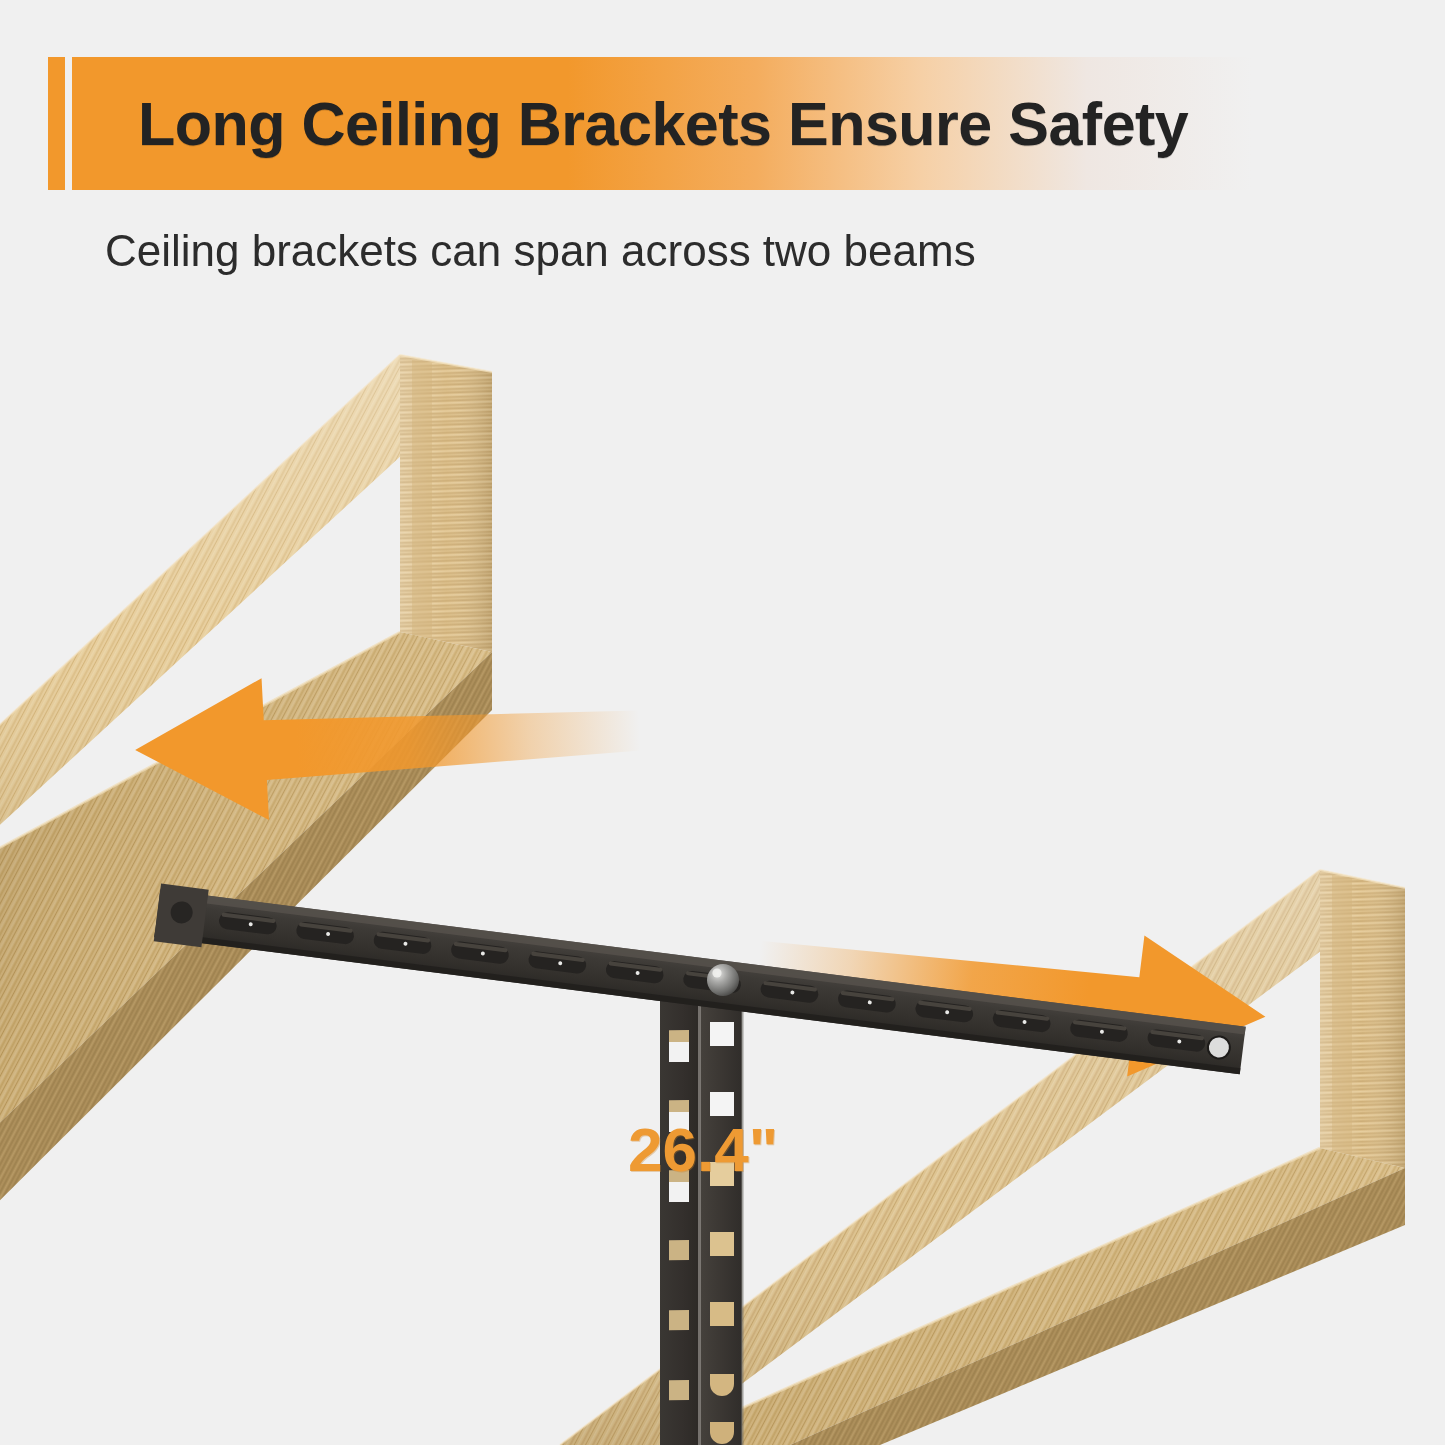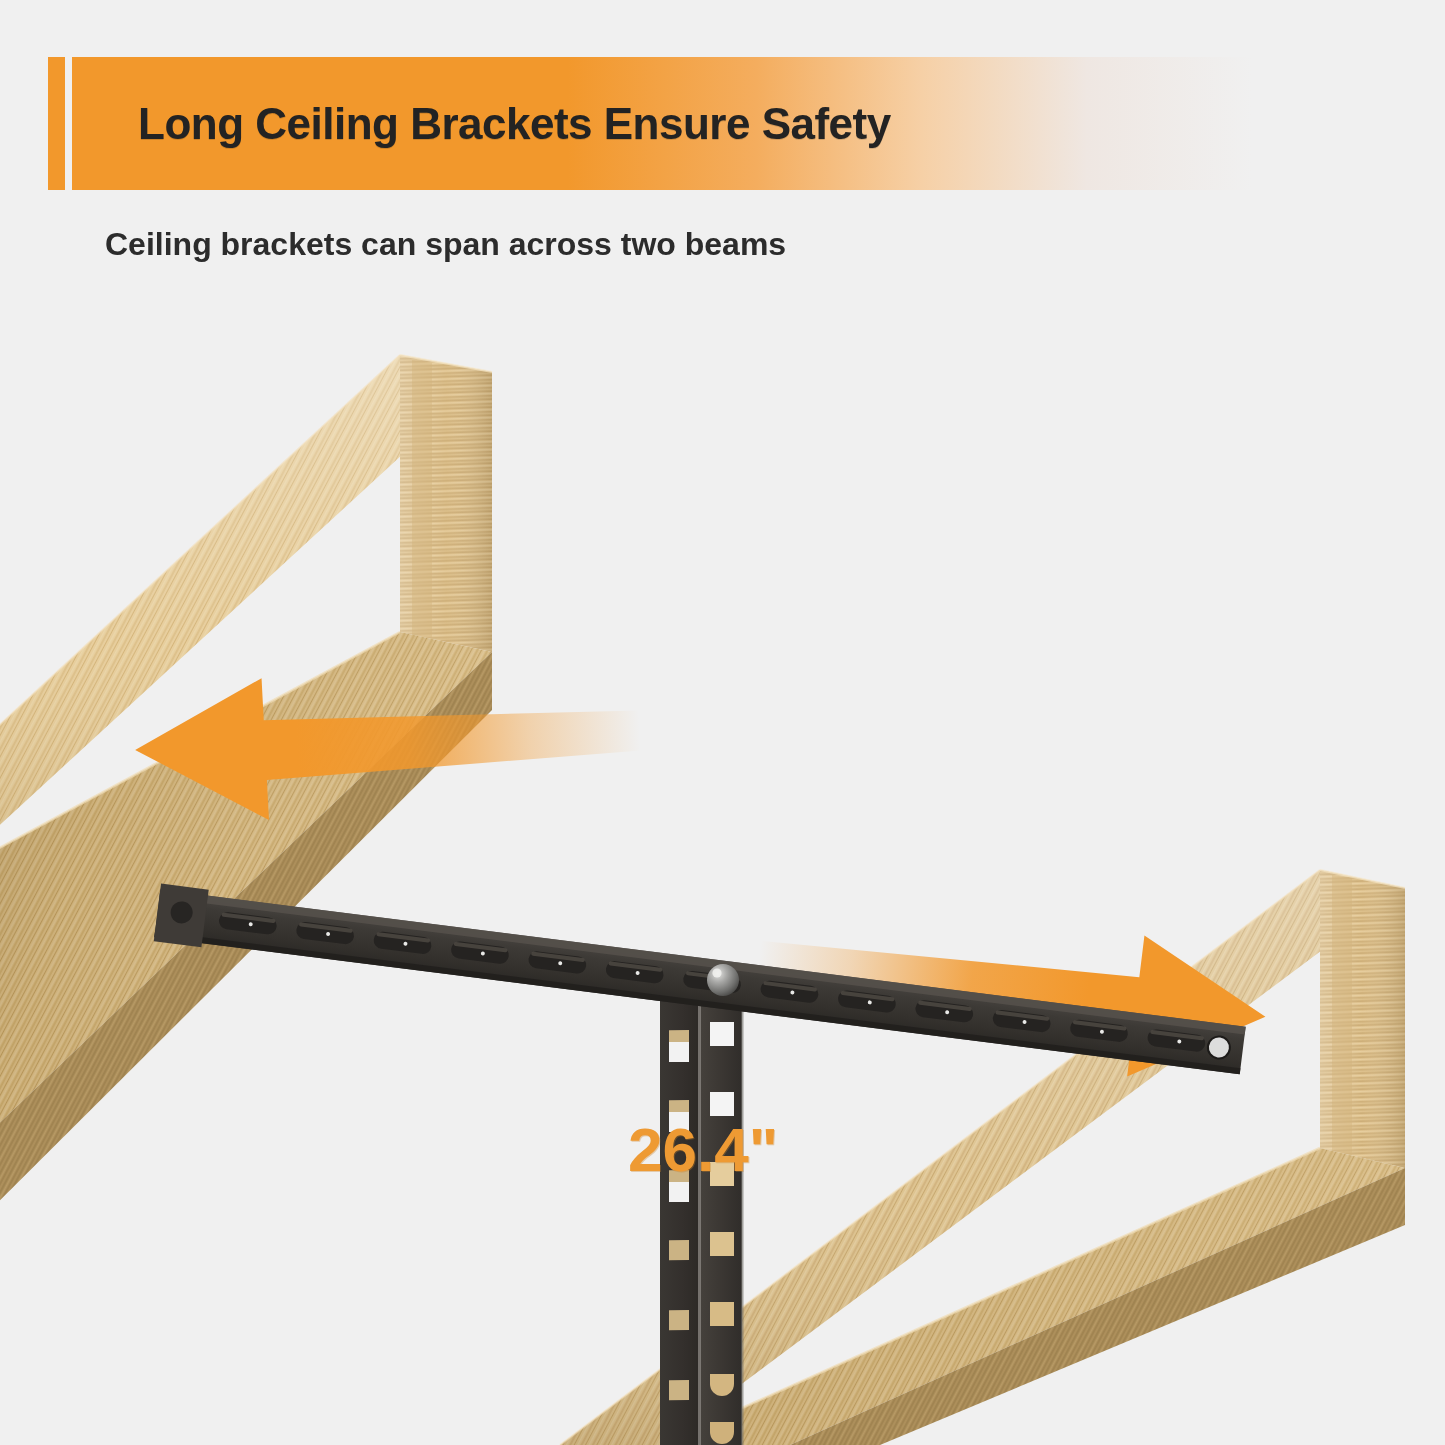--- a/index.html
+++ b/index.html
@@ -18,27 +18,27 @@
     position:absolute;left:48px;top:57px;width:17px;height:133px;
     background:#f2982c;
   }
   .hdr-band{
     position:absolute;left:72px;top:57px;width:1180px;height:133px;
     background:linear-gradient(90deg,#f2982c 0%,#f2982c 42%,#f4ad5e 58%,#f6d0a6 72%,#efe7e2 86%,#f0f0f0 100%);
   }
   .hdr-title{
     position:absolute;left:138px;top:57px;width:1260px;height:133px;
     display:flex;align-items:center;
-    font-size:44px;font-weight:bold;color:#232323;
+    font-size:61px;font-weight:bold;color:#232323;
     letter-spacing:-0.5px;white-space:nowrap;
     text-shadow:0 1px 0 rgba(0,0,0,.15);
   }
   .hdr-sub{
     position:absolute;left:105px;top:226px;
-    font-size:32px;color:#2c2c2c;font-weight:700;white-space:nowrap;
+    font-size:44px;color:#2c2c2c;font-weight:400;white-space:nowrap;
   }
 
   
   .scene{position:absolute;left:0;top:300px;width:1445px;height:1145px;}
   .scene svg{display:block;}
 
   .meas{
     position:absolute;left:628px;top:814px;
     font-size:62px;font-weight:bold;color:#ee9a33;
     letter-spacing:0px;white-space:nowrap;

